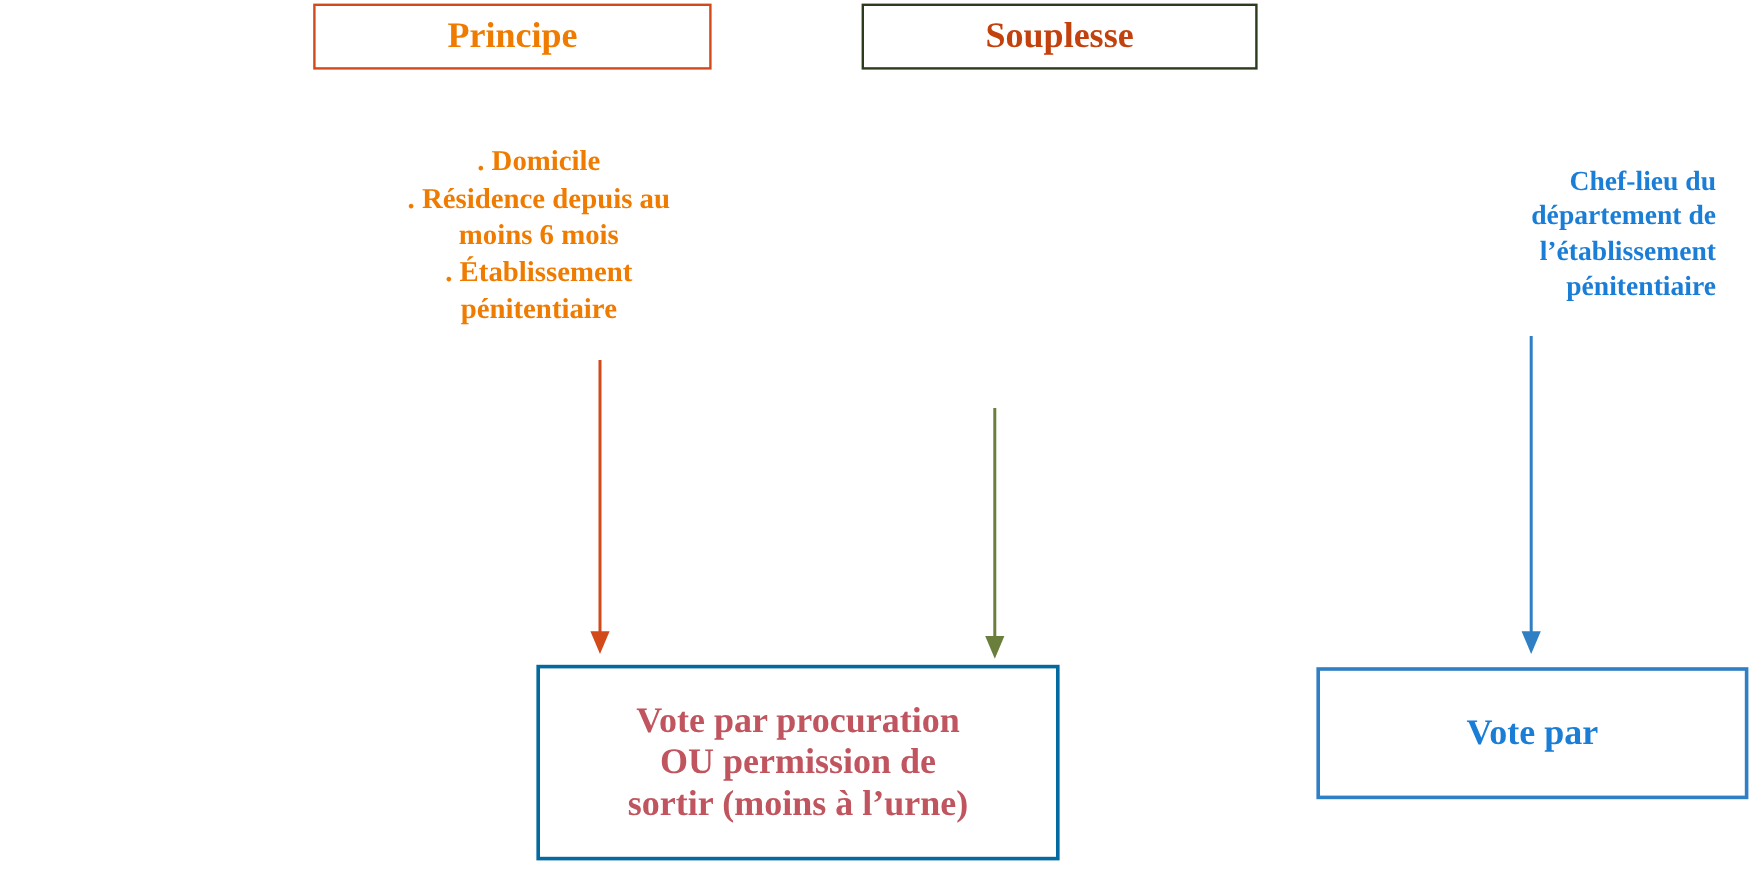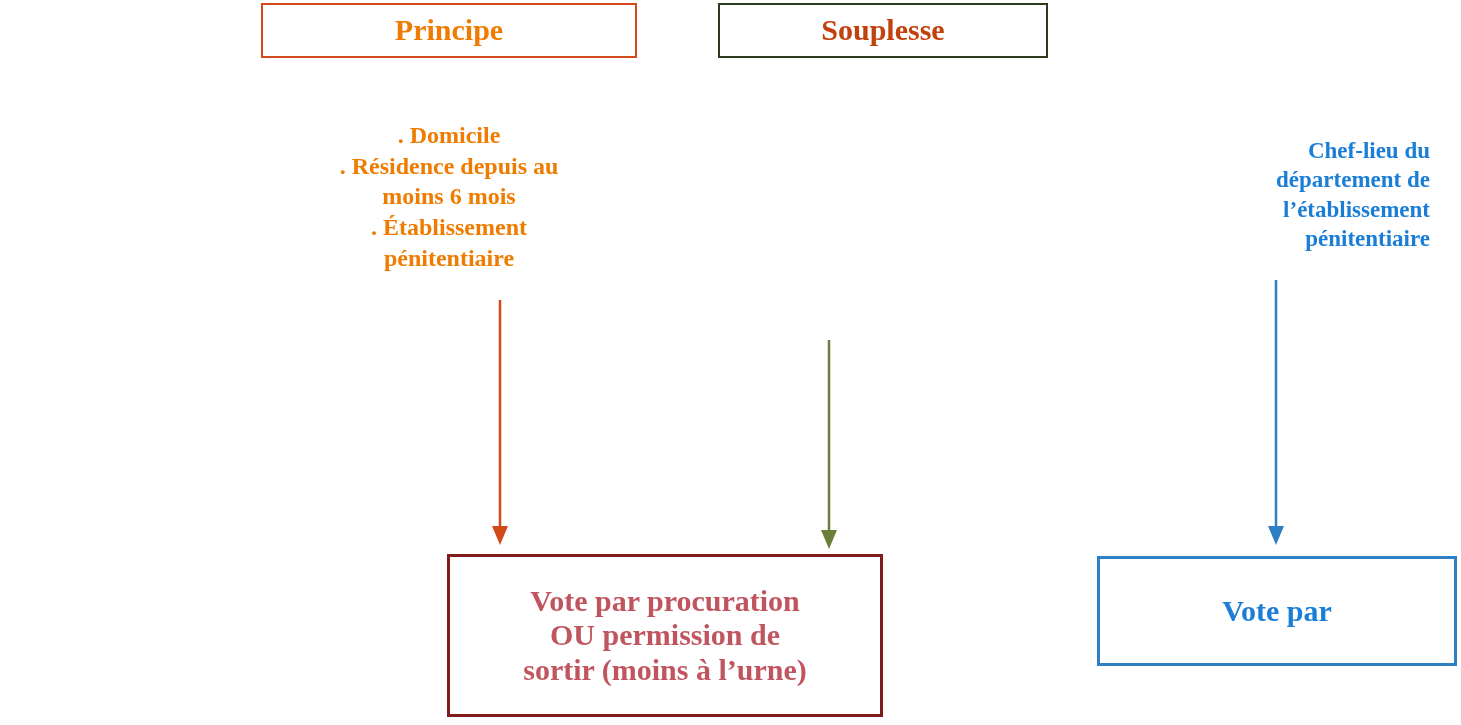--- a/index.html
+++ b/index.html
@@ -28,21 +28,21 @@
     line-height: 1.15;
   }
   .txt {
     position: absolute;
     text-align: center;
     line-height: 1.28;
   }
   #header-principe {
     left: 261px;
     top: 3px;
-    width: 376px;
+    width: 332px;
     height: 55px;
     border: 2px solid #d2491a;
     color: #ef7c00;
     font-size: 30px;
   }
   #header-souplesse {
     left: 718px;
     top: 3px;
     width: 330px;
     height: 55px;
@@ -71,21 +71,21 @@
     width: 300px;
     color: #1b7ed6;
     font-size: 23px;
     font-weight: bold;
   }
   #box-procuration {
     left: 447px;
     top: 554px;
     width: 436px;
     height: 163px;
-    border: 3px solid #7f1d1d;
+    border: 3px solid #0369a1;
     color: #c0555f;
     font-size: 30px;
     flex-direction: column;
   }
   #box-correspondance {
     left: 1097px;
     top: 556px;
     width: 360px;
     height: 110px;
     border: 3px solid #2f7fc4;

